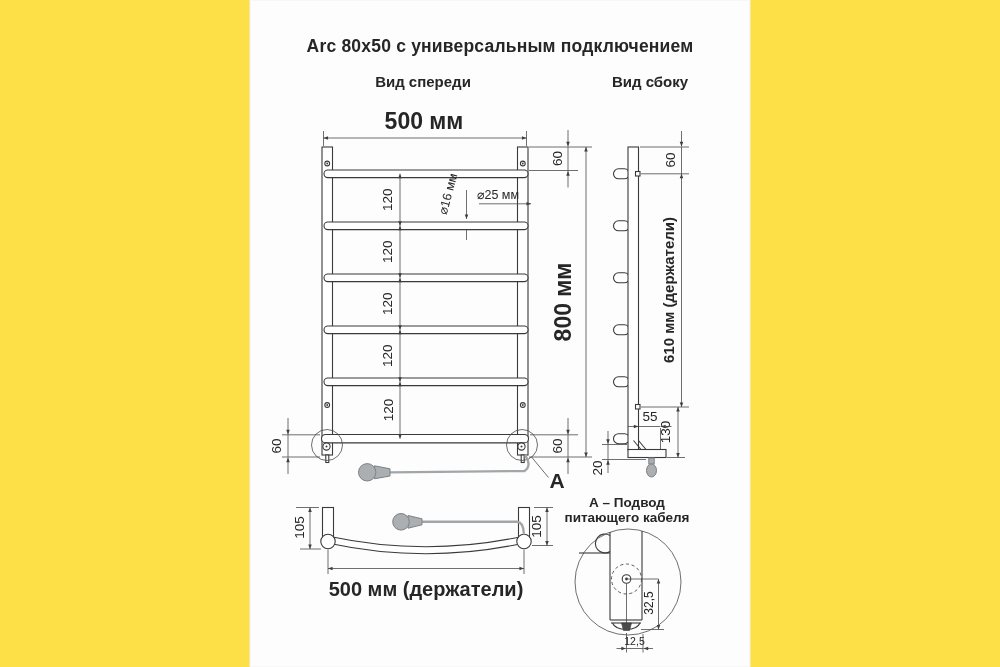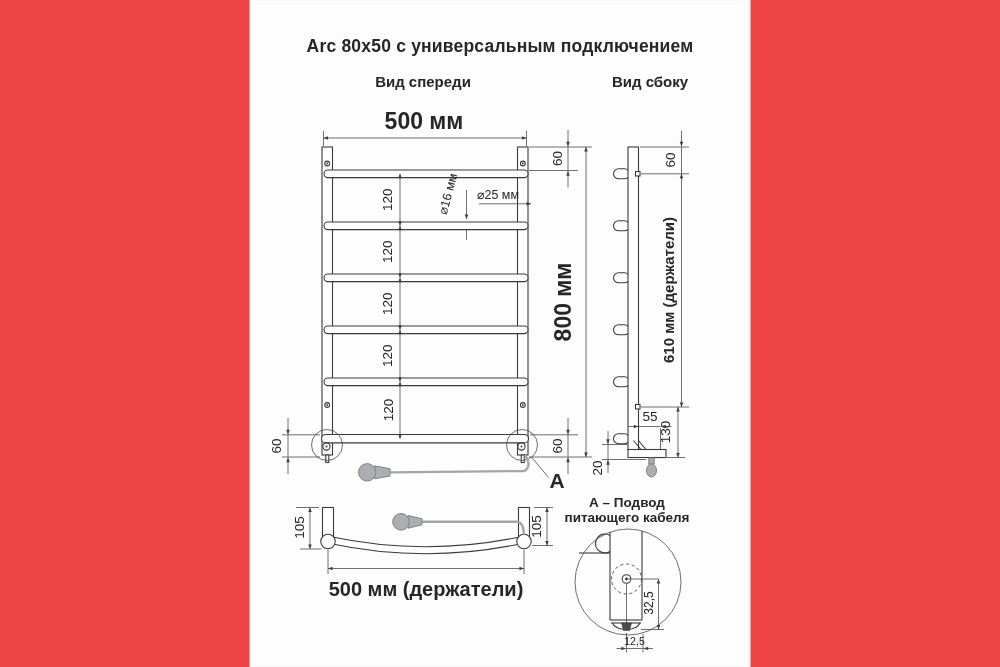--- a/index.html
+++ b/index.html
@@ -1,16 +1,16 @@
 <!DOCTYPE html>
 <html><head>
 <meta charset="utf-8">
 <style>
   html,body{margin:0;padding:0;background:#fff;}
-  .stage{position:relative;width:1000px;height:667px;background:#ef4444;overflow:hidden;}
+  .stage{position:relative;width:1000px;height:667px;background:#fde047;overflow:hidden;}
   svg{display:block;}
   text{fill:#262626;font-family:"Liberation Sans",sans-serif;}
   .t-title{font-size:17.5px;font-weight:bold;letter-spacing:.2px;}
   .t-view{font-size:15px;font-weight:bold;}
   .t-big{font-size:23px;font-weight:bold;}
   .t-mid{font-size:15px;font-weight:bold;}
   .t-dim{font-size:13.5px;}
   .t-dia{font-size:12.5px;}
   .t-A{font-size:21px;font-weight:bold;}
   .t-cap{font-size:13.5px;font-weight:bold;}

